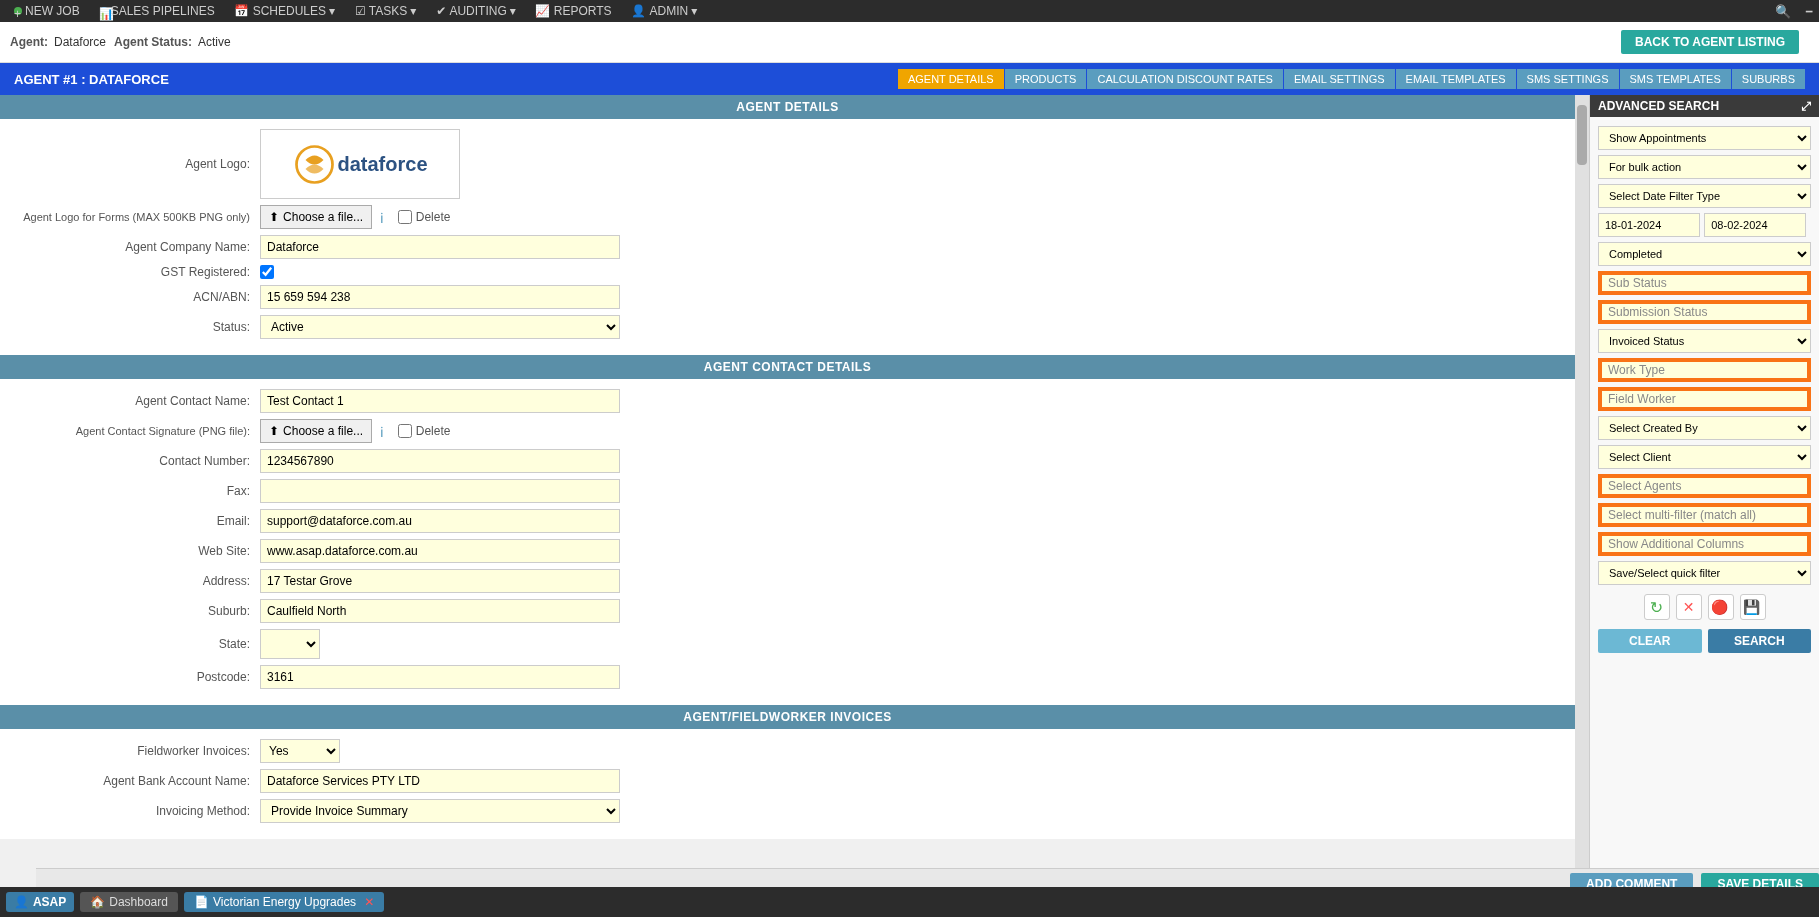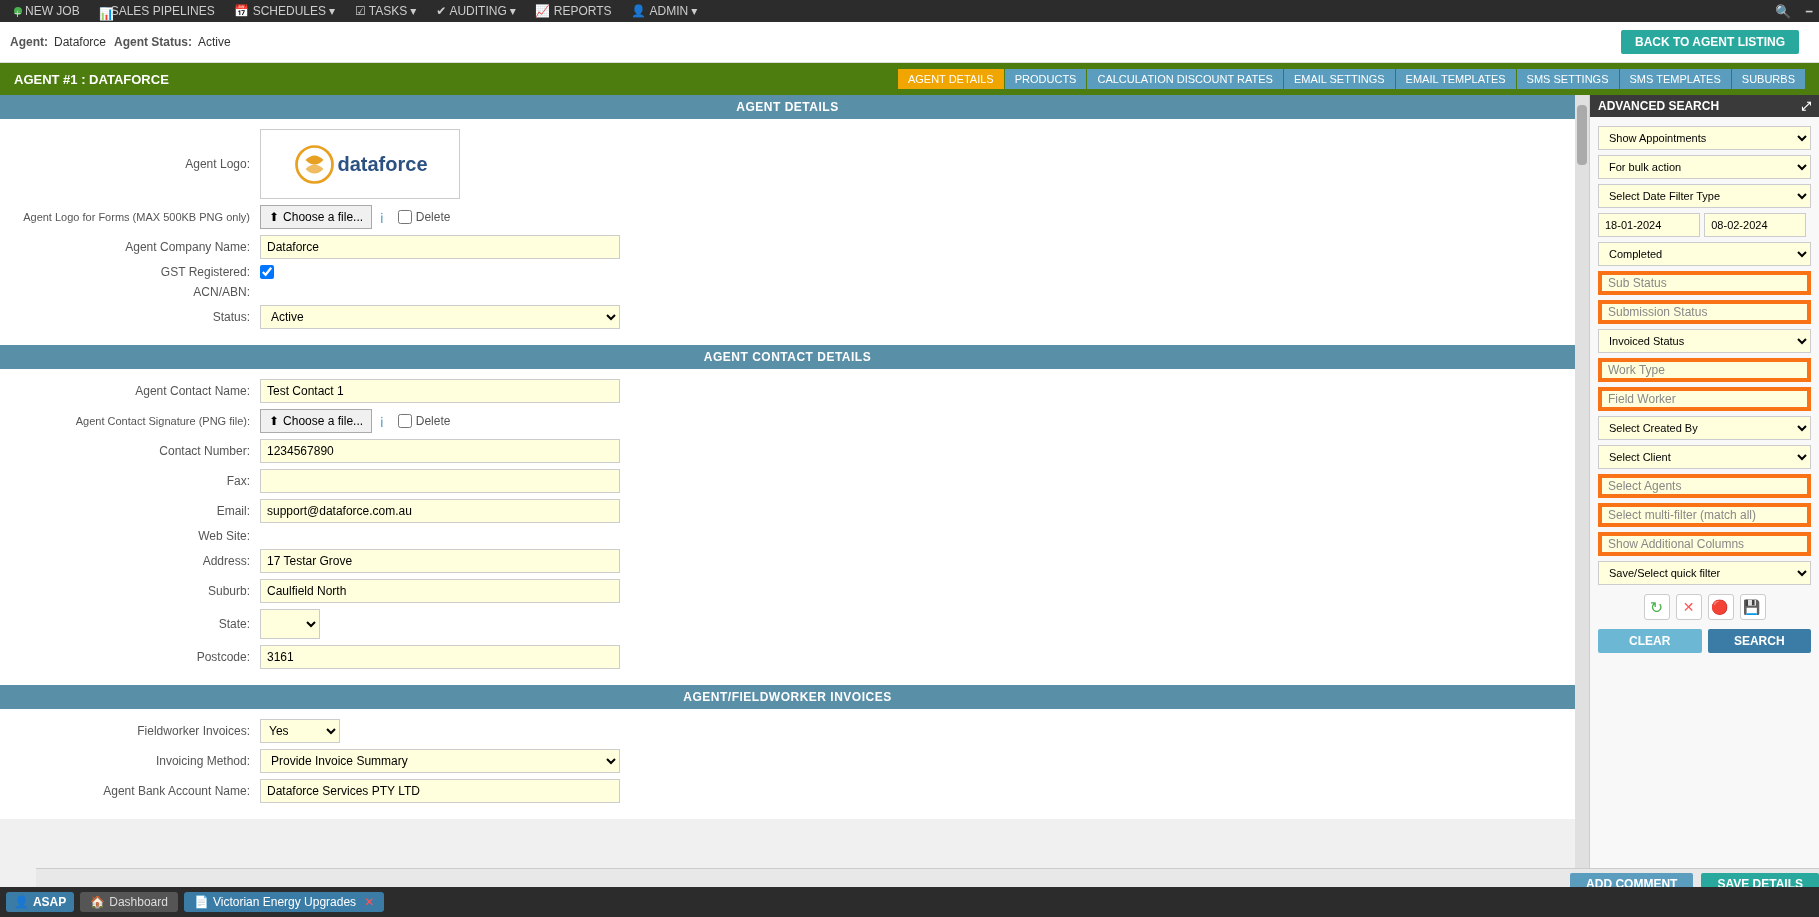--- a/index.html
+++ b/index.html
@@ -58,21 +58,21 @@
       cursor: pointer;
       font-size: 12px;
       font-weight: bold;
       border-radius: 2px;
       float: right;
       margin: 4px 10px;
     }
 
     
     .page-header {
-      background: #4d7c0f;
+      background: #1d4ed8;
       color: #fff;
       padding: 6px 14px;
       font-size: 13px;
       font-weight: bold;
       display: flex;
       align-items: center;
       justify-content: space-between;
     }
     .page-header .tabs {
       display: flex;
@@ -511,20 +511,21 @@
         <input type="text" class="form-control" value="Dataforce" style="">
       </div>
 
       <div class="form-row">
         <div class="form-label">GST Registered:</div>
         <input type="checkbox" checked="" style="">
       </div>
 
       <div class="form-row">
         <div class="form-label">ACN/ABN:</div>
+        <input type="text" class="form-control" value="15 659 594 238" style="">
       </div>
 
       <div class="form-row">
         <div class="form-label">Status:</div>
         <select class="form-select">
           <option>Active</option>
           <option>Inactive</option>
         </select>
       </div>
     </div>
@@ -564,20 +565,21 @@
         <input type="text" class="form-control" style="">
       </div>
 
       <div class="form-row">
         <div class="form-label">Email:</div>
         <input type="text" class="form-control" value="support@dataforce.com.au" style="">
       </div>
 
       <div class="form-row">
         <div class="form-label">Web Site:</div>
+        <input type="text" class="form-control" value="www.asap.dataforce.com.au" style="">
       </div>
 
       <div class="form-row">
         <div class="form-label">Address:</div>
         <input type="text" class="form-control" value="17 Testar Grove" style="">
       </div>
 
       <div class="form-row">
         <div class="form-label">Suburb:</div>
         <input type="text" class="form-control" value="Caulfield North" style="">
@@ -607,30 +609,30 @@
 
       <div class="form-row">
         <div class="form-label">Fieldworker Invoices:</div>
         <select class="small-select">
           <option>Yes</option>
           <option>No</option>
         </select>
       </div>
 
       <div class="form-row">
+        <div class="form-label">Agent Bank Account Name:</div>
+        <input type="text" class="form-control" value="Dataforce Services PTY LTD" style="">
+      </div>
+
+      <div class="form-row">
         <div class="form-label">Invoicing Method:</div>
         <select class="form-select">
           <option>Provide Invoice Summary</option>
           <option>Upload Invoice</option>
         </select>
-      </div>
-
-      <div class="form-row">
-        <div class="form-label">Agent Bank Account Name:</div>
-        <input type="text" class="form-control" value="Dataforce Services PTY LTD" style="">
       </div>
     </div>
 
   </div>
 
   <div class="scroll-track">
     <div class="scroll-thumb"></div>
   </div>
 
   <div class="right-panel">

